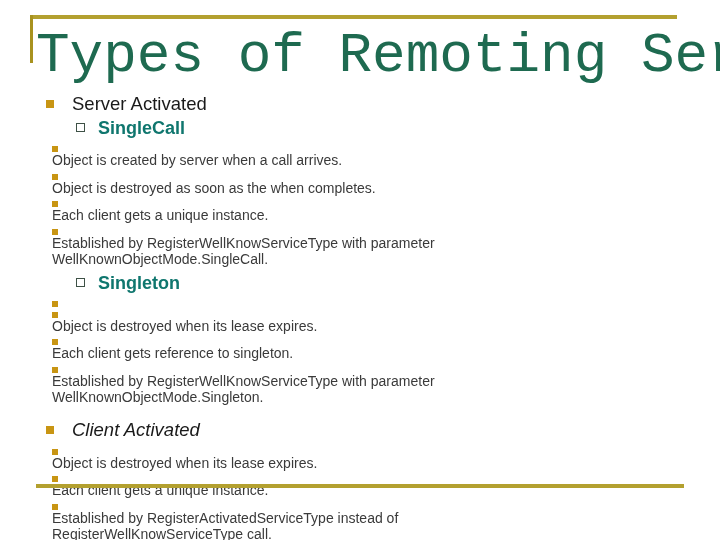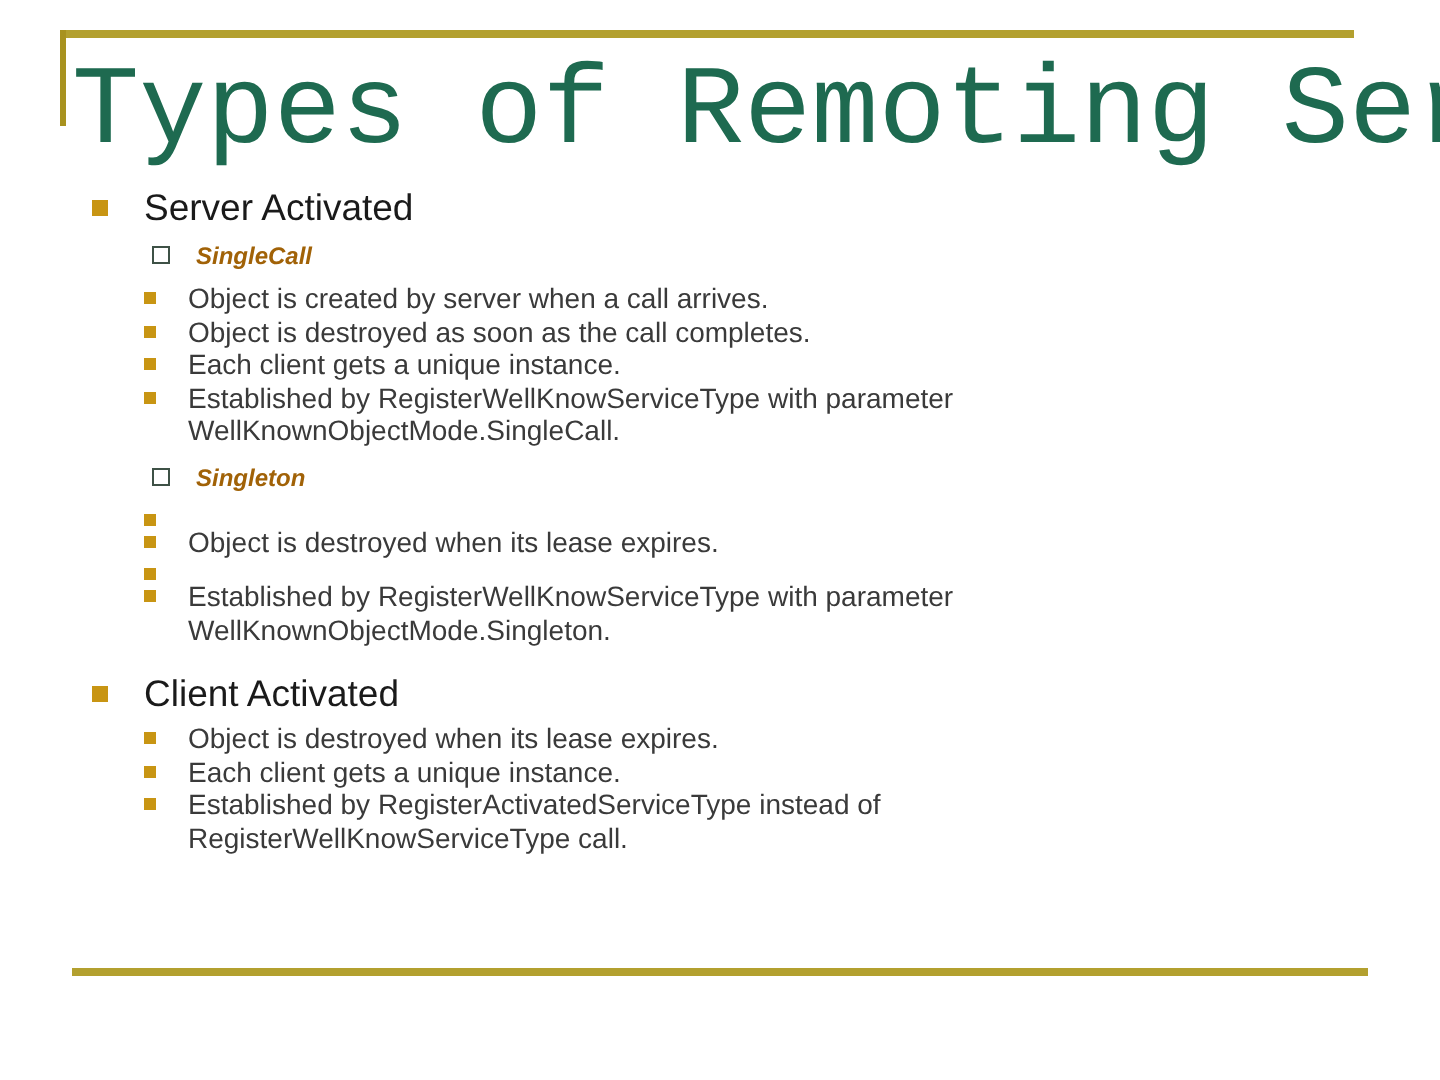--- a/index.html
+++ b/index.html
@@ -34,42 +34,42 @@
     font-size:18.5px;line-height:20px;color:#1a1a1a;
   }
   .sq-l1{
     flex:0 0 auto;width:8px;height:8px;background:#C89513;
     margin-top:6px;margin-right:18px;
   }
 
   
   .row-l2{padding-left:76px;margin-top:5px;}
   .row-l2 .txt{
-    font-size:12px;line-height:18px;font-weight:bold;color:#a16207;font-style:italic;
+    font-size:18px;line-height:18px;font-weight:bold;color:#0f766e;
   }
   .sq-l2{
     flex:0 0 auto;width:7px;height:7px;background:#ffffff;
     border:1.5px solid #3E5146;
     margin-top:4px;margin-right:13px;
   }
 
   
   .list-l3{margin-top:4px;}
-  .row-l3{padding-left:72px;}
+  .row-l3{padding-left:52px;flex-direction:column;}
   .row-l3 .txt{
     font-size:14px;line-height:16.5px;color:#3a3a3a;
     max-width:475px;
   }
   .sq-l3{
     flex:0 0 auto;width:6px;height:6px;background:#C89513;
     margin-top:5px;margin-right:16px;
   }
 
   .gap-singleton{margin-top:6px;}
-  .gap-client{margin-top:14px;}
+  .gap-client{margin-top:14px;font-style:italic;}
 </style>
 </head>
 <body>
 
 <div class="slide">
 
   <div class="rule-top"></div>
   <div class="rule-left"></div>
 
   <h1 class="title">Types of Remoting Servers</h1>
@@ -85,21 +85,21 @@
       <span class="sq-l2"></span>
       <span class="txt">SingleCall</span>
     </div>
     <div class="list-l3">
       <div class="row row-l3">
         <span class="sq-l3"></span>
         <span class="txt">Object is created by server when a call arrives.</span>
       </div>
       <div class="row row-l3">
         <span class="sq-l3"></span>
-        <span class="txt">Object is destroyed as soon as the call completes.</span>
+        <span class="txt">Object is destroyed as soon as the when completes.</span>
       </div>
       <div class="row row-l3">
         <span class="sq-l3"></span>
         <span class="txt">Each client gets a unique instance.</span>
       </div>
       <div class="row row-l3">
         <span class="sq-l3"></span>
         <span class="txt">Established by RegisterWellKnowServiceType with parameter WellKnownObjectMode.SingleCall.</span>
       </div>
     </div>
@@ -111,20 +111,21 @@
     <div class="list-l3">
       <div class="row row-l3">
         <span class="sq-l3"></span>
       </div>
       <div class="row row-l3">
         <span class="sq-l3"></span>
         <span class="txt">Object is destroyed when its lease expires.</span>
       </div>
       <div class="row row-l3">
         <span class="sq-l3"></span>
+        <span class="txt">Each client gets reference to singleton.</span>
       </div>
       <div class="row row-l3">
         <span class="sq-l3"></span>
         <span class="txt">Established by RegisterWellKnowServiceType with parameter WellKnownObjectMode.Singleton.</span>
       </div>
     </div>
 
     <div class="row row-l1 gap-client">
       <span class="sq-l1"></span>
       <span class="txt">Client Activated</span>

